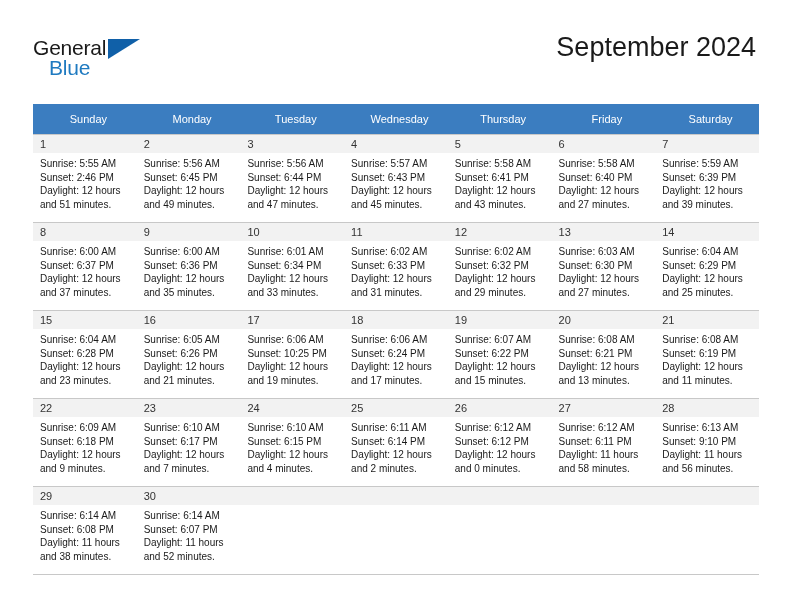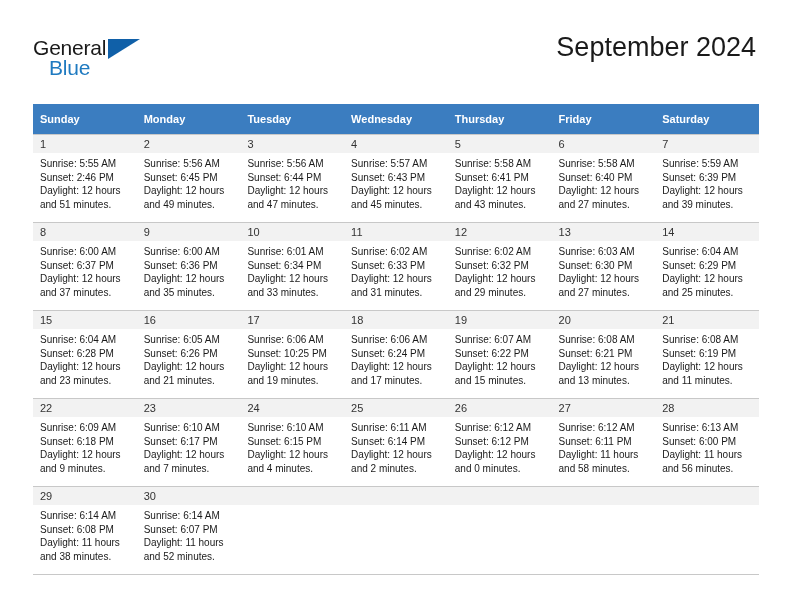--- a/index.html
+++ b/index.html
@@ -92,22 +92,22 @@
     left: 33px;
     top: 104px;
     width: 726px;
     border-collapse: collapse;
     table-layout: fixed;
   }
   .calendar th {
     background: #3b7dc0;
     color: #ffffff;
     font-size: 11px;
-    font-weight: bold;
-    text-align: left;
+    font-weight: normal;
+    text-align: center;
     padding: 5px 0 5px 7px;
     height: 20px;
     border: none;
   }
   .calendar td {
     vertical-align: top;
     padding: 0;
     width: 103.71px;
     height: 87px;
     border-top: 1px solid #c8c8c8;
@@ -423,21 +423,21 @@
             <div class="cell-line">Sunrise: 6:12 AM</div>
             <div class="cell-line">Sunset: 6:11 PM</div>
             <div class="cell-line">Daylight: 11 hours</div>
             <div class="cell-line">and 58 minutes.</div>
           </div>
         </td>
         <td>
           <div class="daynum-bar">28</div>
           <div class="cell-body">
             <div class="cell-line">Sunrise: 6:13 AM</div>
-            <div class="cell-line">Sunset: 6:00 PM</div>
+            <div class="cell-line">Sunset: 9:10 PM</div>
             <div class="cell-line">Daylight: 11 hours</div>
             <div class="cell-line">and 56 minutes.</div>
           </div>
         </td>
       </tr>
 
       <tr>
         <td>
           <div class="daynum-bar">29</div>
           <div class="cell-body">

